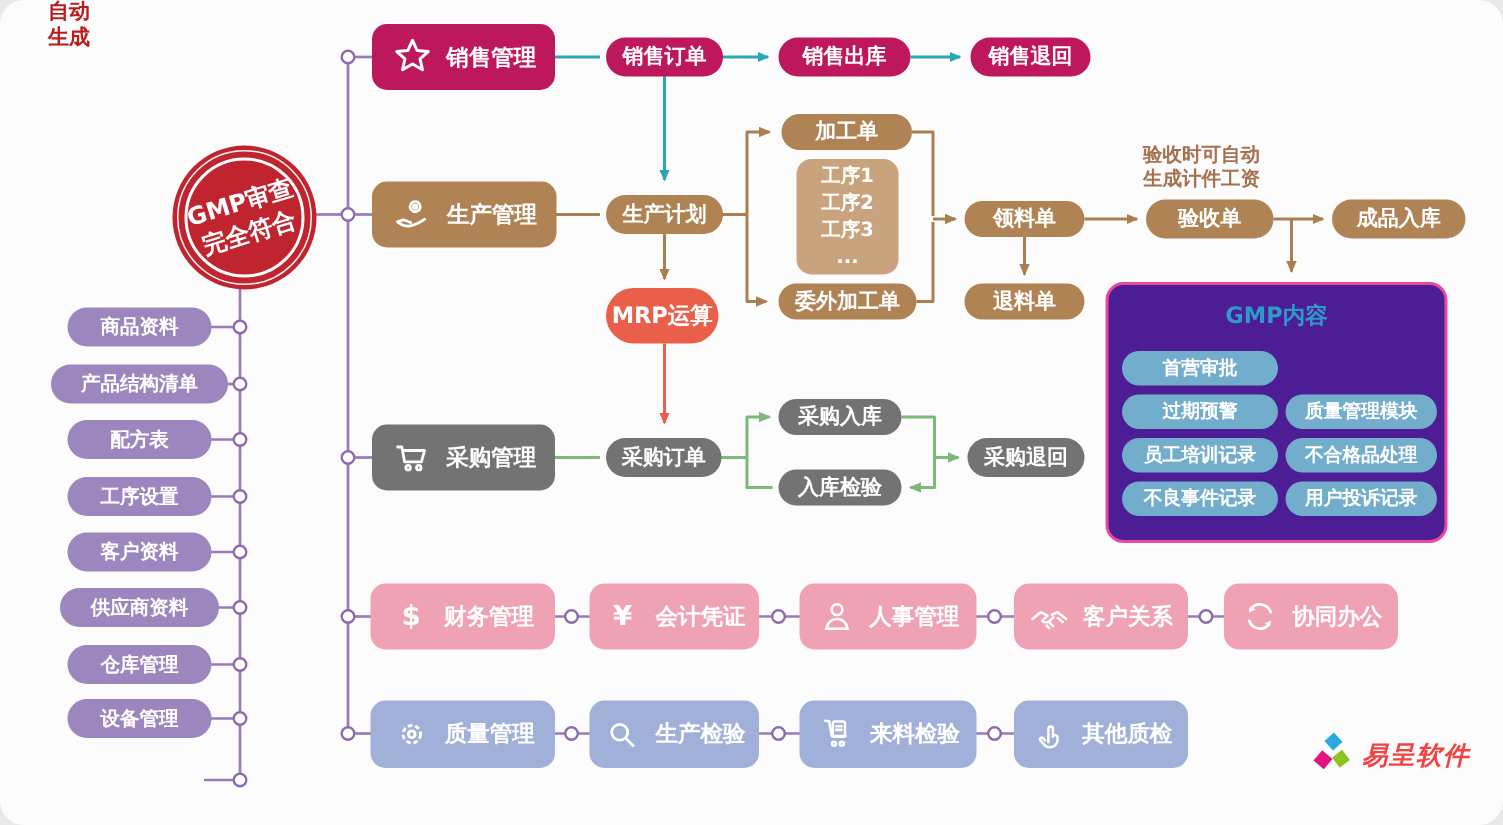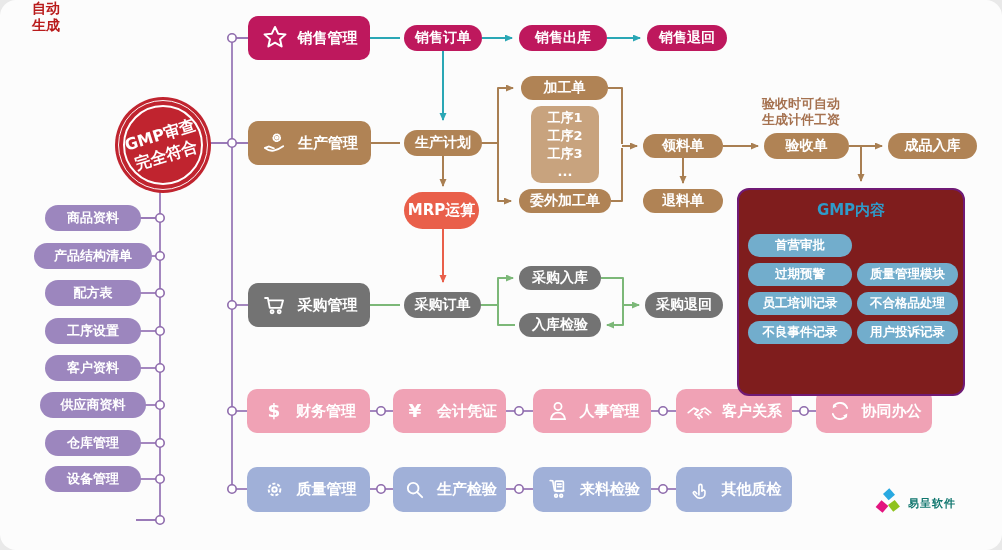--- a/index.html
+++ b/index.html
@@ -12,25 +12,25 @@
   .teal{background:#be185d}.brown{background:#b08355}.green{#7cb878;background:#737373}
   .pink{background:#f0a2b5}.blue{background:#a0b0d8}.purple{background:#9c86be}.mrp{background:#e95f4a}
   .f13{font-size:13px}.f14{font-size:14px}
   .badge{left:115px;top:97px;width:96px;height:96px;border-radius:50%;background:#c0242f;}
   .badge .ring1{position:absolute;inset:3px;border:1.5px solid rgba(255,255,255,.95);border-radius:50%;}
   .badge .ring2{position:absolute;inset:8px;border:2.5px solid #fff;border-radius:50%;}
   .badge .btxt{position:absolute;inset:0;display:flex;flex-direction:column;align-items:center;justify-content:center;transform:rotate(-17deg);color:#fff;font-weight:bold;font-size:16px;line-height:21px;}
   .steps{position:absolute;left:531px;top:106px;width:68px;height:77px;background:#c8a37e;border-radius:10px;z-index:1;color:#fff;font-weight:bold;font-size:13px;line-height:18px;display:flex;flex-direction:column;align-items:center;justify-content:center;}
   .note{color:#a5714f;font-weight:bold;font-size:13px;line-height:16px;}
   .rednote{color:#b91c1c;font-weight:bold;font-size:14px;line-height:17px;padding-left:32px;}
-  .gmpbox{left:737px;top:188px;width:228px;height:208px;background:#7f1d1d;border:2px solid #701a75;border-radius:12px;}
+  .gmpbox{left:737px;top:188px;width:228px;height:174px;background:#4c1d95;border:2px solid #ec4899;border-radius:12px;}
   .gmpbox .gtitle{position:absolute;left:0;right:0;top:11px;text-align:center;color:#2f9ac8;font-weight:bold;font-size:15px;}
   .gpill{position:absolute;height:23px;background:#72adcc;border-radius:12px;color:#fff;font-weight:bold;font-size:12.5px;display:flex;align-items:center;justify-content:center;}
   .logo{left:874px;top:486px;width:120px;height:34px;display:flex;align-items:center;gap:6px;}
-  .logo .ltxt{color:#0f766e;font-size:11px;letter-spacing:1px;font-weight:bold;}
+  .logo .ltxt{color:#ef4444;font-size:17px;letter-spacing:1px;font-weight:bold;font-style:italic;}
   .icon{display:block;}
 </style>
 </head>
 <body>
 
 <div class="canvas">
 
   <svg class="wires" width="1002" height="550">
     <defs>
       <marker id="mTeal" markerUnits="userSpaceOnUse" markerWidth="9" markerHeight="8" refX="7" refY="3.5" orient="auto">

